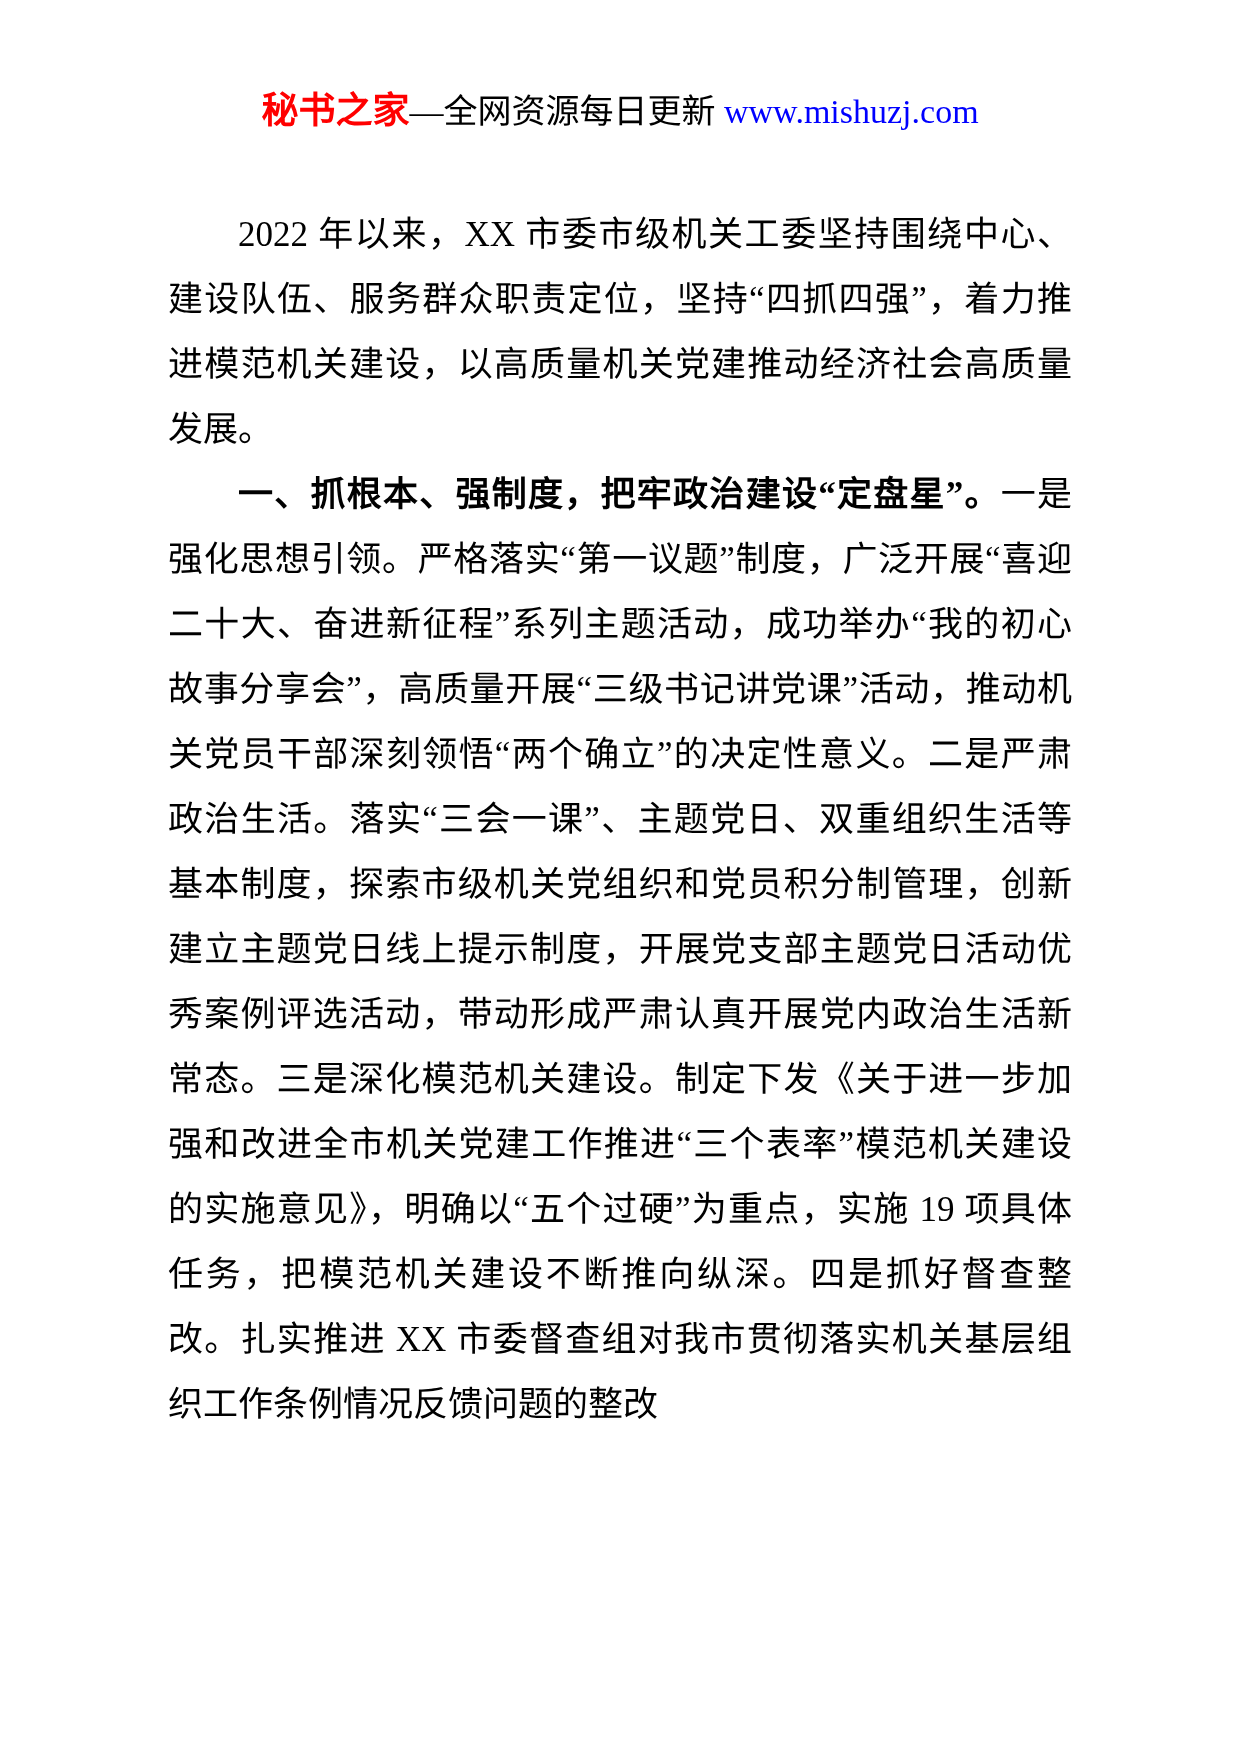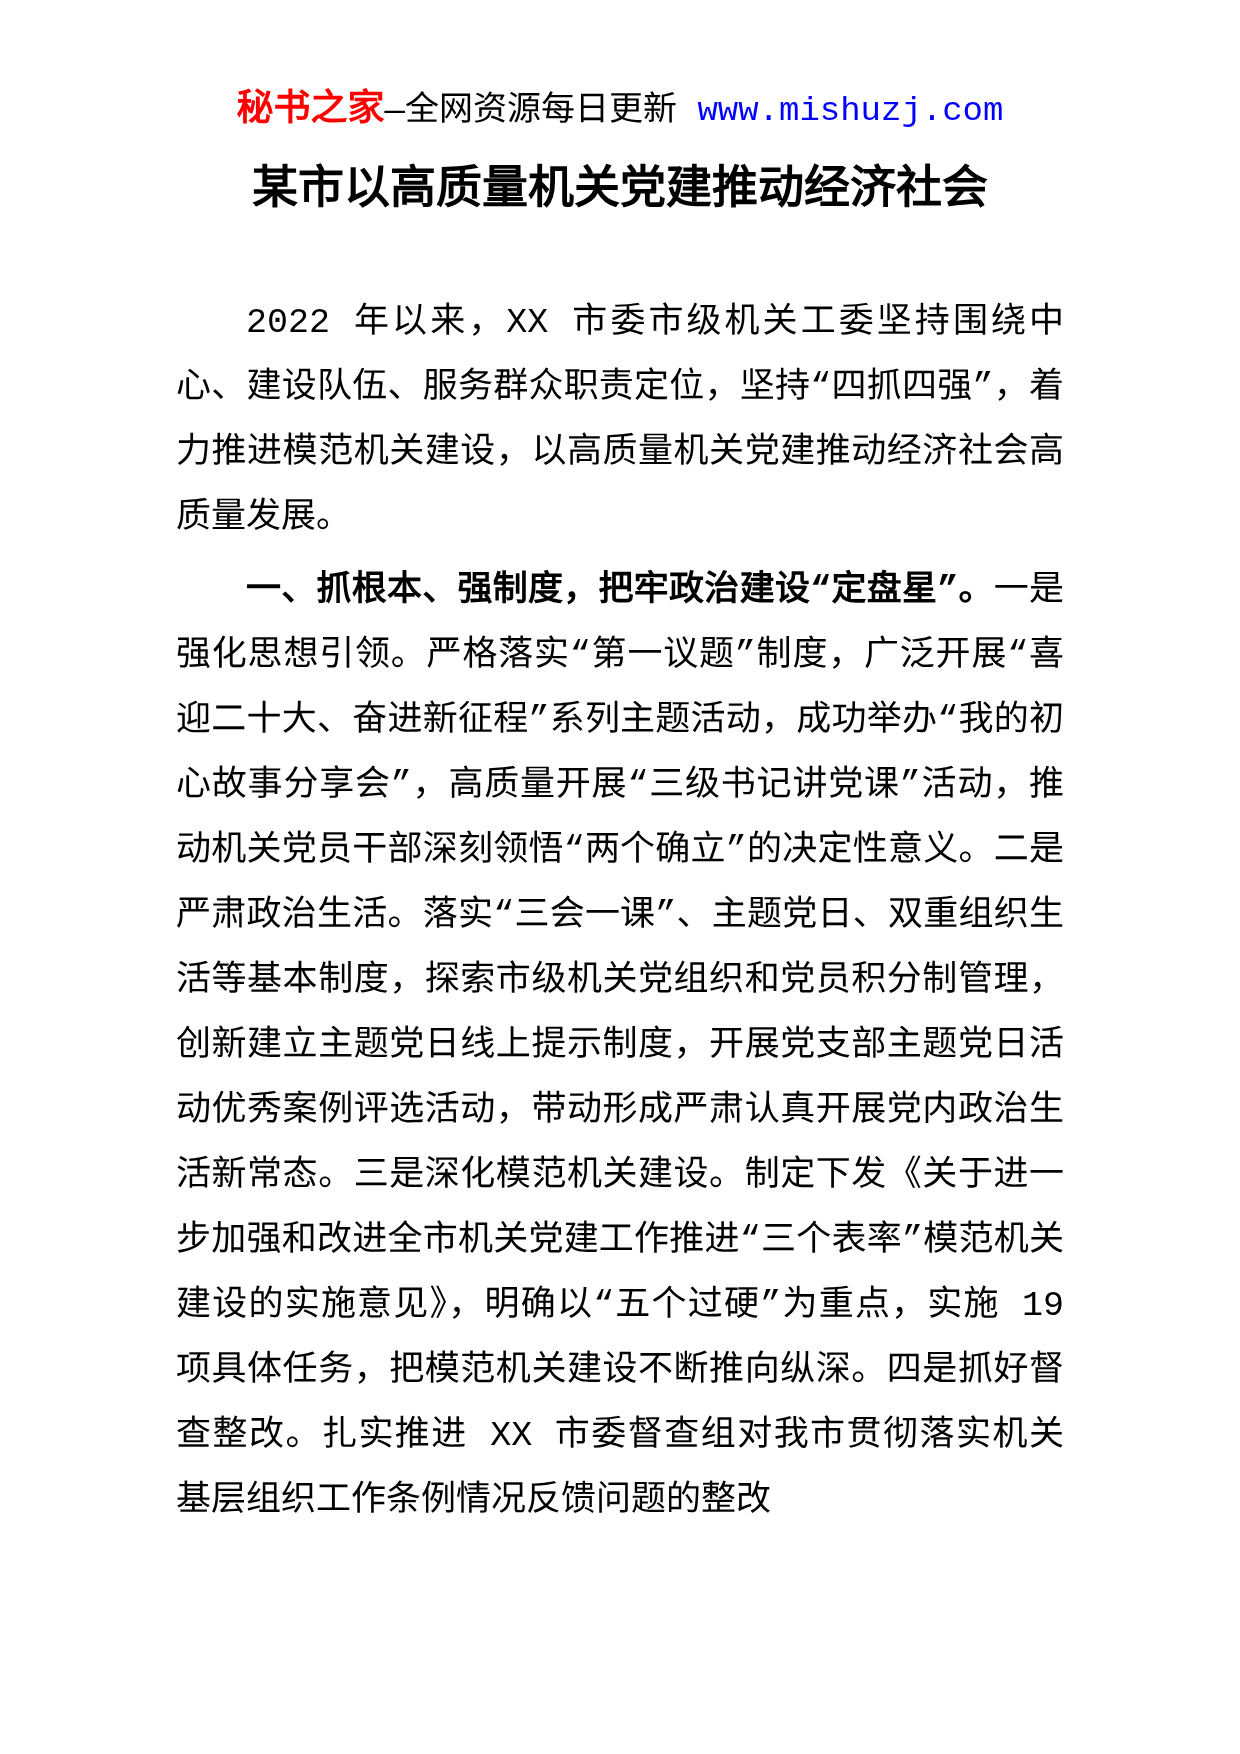--- a/index.html
+++ b/index.html
@@ -8,21 +8,21 @@
     background: #ffffff;
   }
   .page {
     position: relative;
     width: 1240px;
     height: 1754px;
     margin: 0 auto;
     background: #ffffff;
     box-sizing: border-box;
     padding: 88px 168px 0 168px;
-    font-family: Liberation Mono, monospace;
+    font-family: Liberation Serif, serif;
     color: #000000;
     overflow: hidden;
   }
   .doc-header {
     text-align: center;
     font-size: 34px;
     line-height: 45px;
     white-space: nowrap;
   }
   .brand {
@@ -47,38 +47,37 @@
   }
   .doc-body {
     margin-top: 68px;
     font-size: 35px;
     line-height: 65px;
     text-align: justify;
     text-justify: inter-ideograph;
     color: #000000;
   }
   .doc-body p {
-    margin: 8px;
+    margin: 0;
     text-indent: 2em;
   }
   .lead-bold {
     font-weight: 700;
   }
 </style>
 </head>
 <body>
 
 <div class="page">
 
   <div class="doc-header">
     <span class="brand">秘书之家</span><span class="tagline">—全网资源每日更新 </span><a class="site-url">www.mishuzj.com</a>
   </div>
 
   <div class="doc-title">
-    <div>某市以高质量机关党建推动经济社会</div>
   </div>
 
   <div class="doc-body">
     <p>
       <span>2022 年以来，XX 市委市级机关工委坚持围绕中心、建设队伍、服务群众职责定位，坚持“四抓四强”，着力推进模范机关建设，以高质量机关党建推动经济社会高质量发展。</span>
     </p>
     <p>
       <span class="lead-bold">一、抓根本、强制度，把牢政治建设“定盘星”。</span><span>一是强化思想引领。严格落实“第一议题”制度，广泛开展“喜迎二十大、奋进新征程”系列主题活动，成功举办“我的初心故事分享会”，高质量开展“三级书记讲党课”活动，推动机关党员干部深刻领悟“两个确立”的决定性意义。二是严肃政治生活。落实“三会一课”、主题党日、双重组织生活等基本制度，探索市级机关党组织和党员积分制管理，创新建立主题党日线上提示制度，开展党支部主题党日活动优秀案例评选活动，带动形成严肃认真开展党内政治生活新常态。三是深化模范机关建设。制定下发《关于进一步加强和改进全市机关党建工作推进“三个表率”模范机关建设的实施意见》，明确以“五个过硬”为重点，实施 19 项具体任务，把模范机关建设不断推向纵深。四是抓好督查整改。扎实推进 XX 市委督查组对我市贯彻落实机关基层组织工作条例情况反馈问题的整改</span>
     </p>
   </div>

